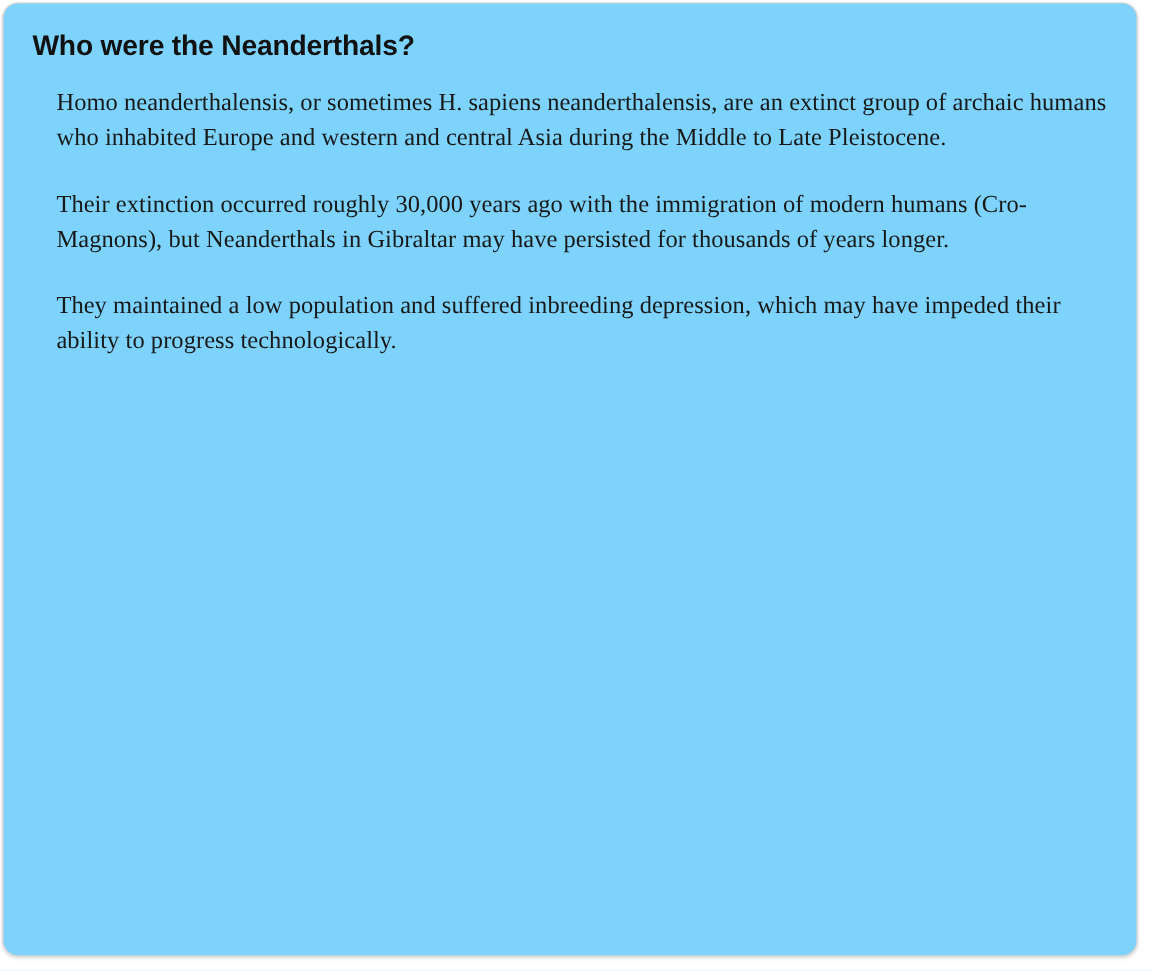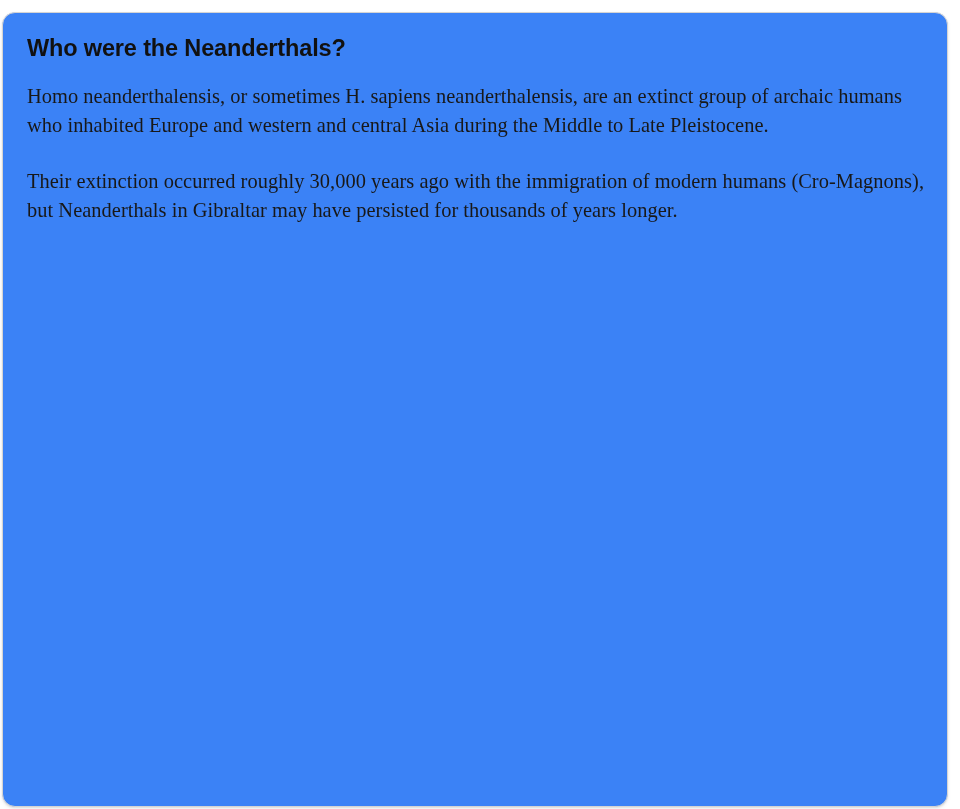--- a/index.html
+++ b/index.html
@@ -11,25 +11,25 @@
     width: 960px;
     height: 809px;
     background: #ffffff;
     font-family: "Liberation Serif", "DejaVu Serif", serif;
     overflow: hidden;
   }
 
   .card {
     position: absolute;
     left: 2px;
-    top: 12px;
+    top: 2px;
     width: 946px;
     height: 795px;
     box-sizing: border-box;
-    background: #3b82f6;
+    background: #7dd3fc;
     border: 1px solid #d4d4d4;
     border-radius: 13px;
     box-shadow: 0 1px 2px rgba(0,0,0,0.10), 0 2px 4px rgba(0,0,0,0.05);
     overflow: hidden;
   }
 
   .card-inner {
     padding: 18px 12px 0 24px;
   }
 
@@ -39,20 +39,21 @@
     font-weight: bold;
     font-size: 23.5px;
     line-height: 30px;
     letter-spacing: -0.15px;
     color: #111111;
     padding-top: 2px;
   }
 
   .article-body {
     margin-top: 19px;
+    margin-left: 20px;
   }
 
   .article-body p {
     margin: 0 0 26px 0;
     font-family: "Liberation Serif", "DejaVu Serif", serif;
     font-size: 20.4px;
     line-height: 29.3px;
     color: #181818;
     letter-spacing: 0.05px;
     max-width: 912px;
@@ -67,16 +68,17 @@
 <body>
 
 <div class="card">
   <div class="card-inner">
 
     <h1 class="article-title">Who were the Neanderthals?</h1>
 
     <div class="article-body">
       <p>Homo neanderthalensis, or sometimes H. sapiens neanderthalensis, are an extinct group of archaic humans who inhabited Europe and western and central Asia during the Middle to Late Pleistocene.</p>
       <p>Their extinction occurred roughly 30,000 years ago with the immigration of modern humans (Cro-Magnons), but Neanderthals in Gibraltar may have persisted for thousands of years longer.</p>
+      <p>They maintained a low population and suffered inbreeding depression, which may have impeded their ability to progress technologically.</p>
     </div>
 
   </div>
 </div>
 
 </body></html>

